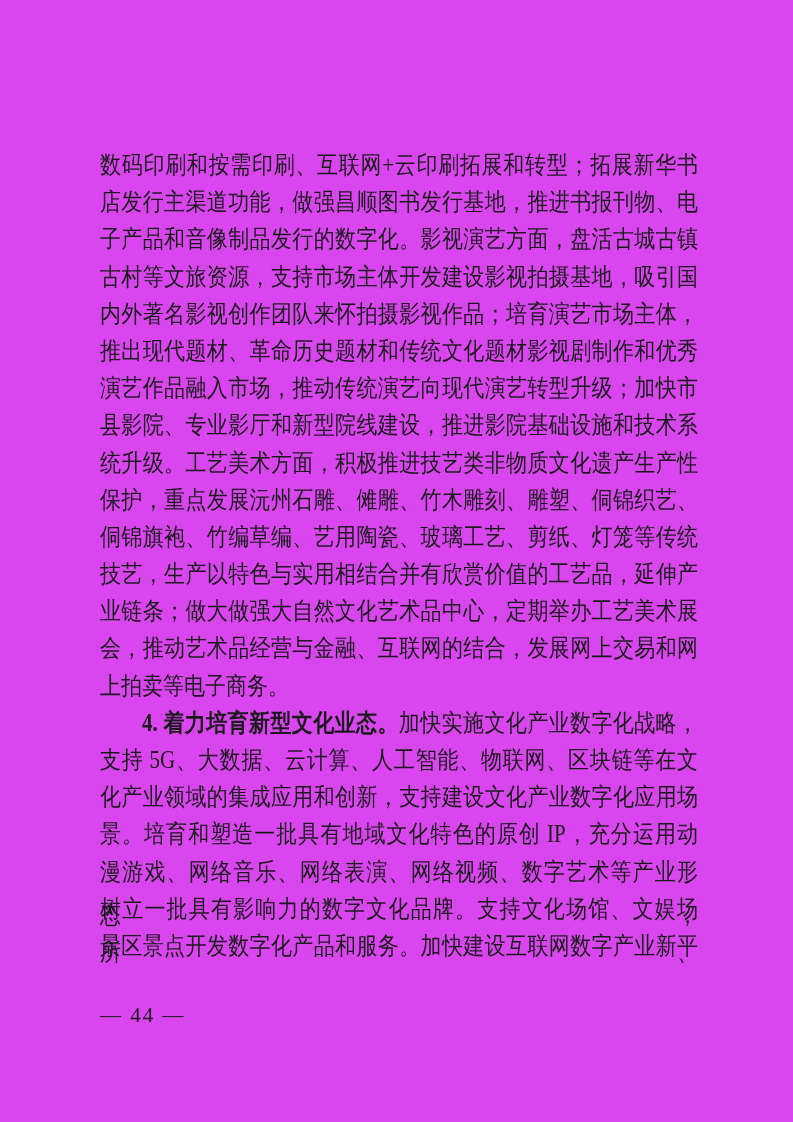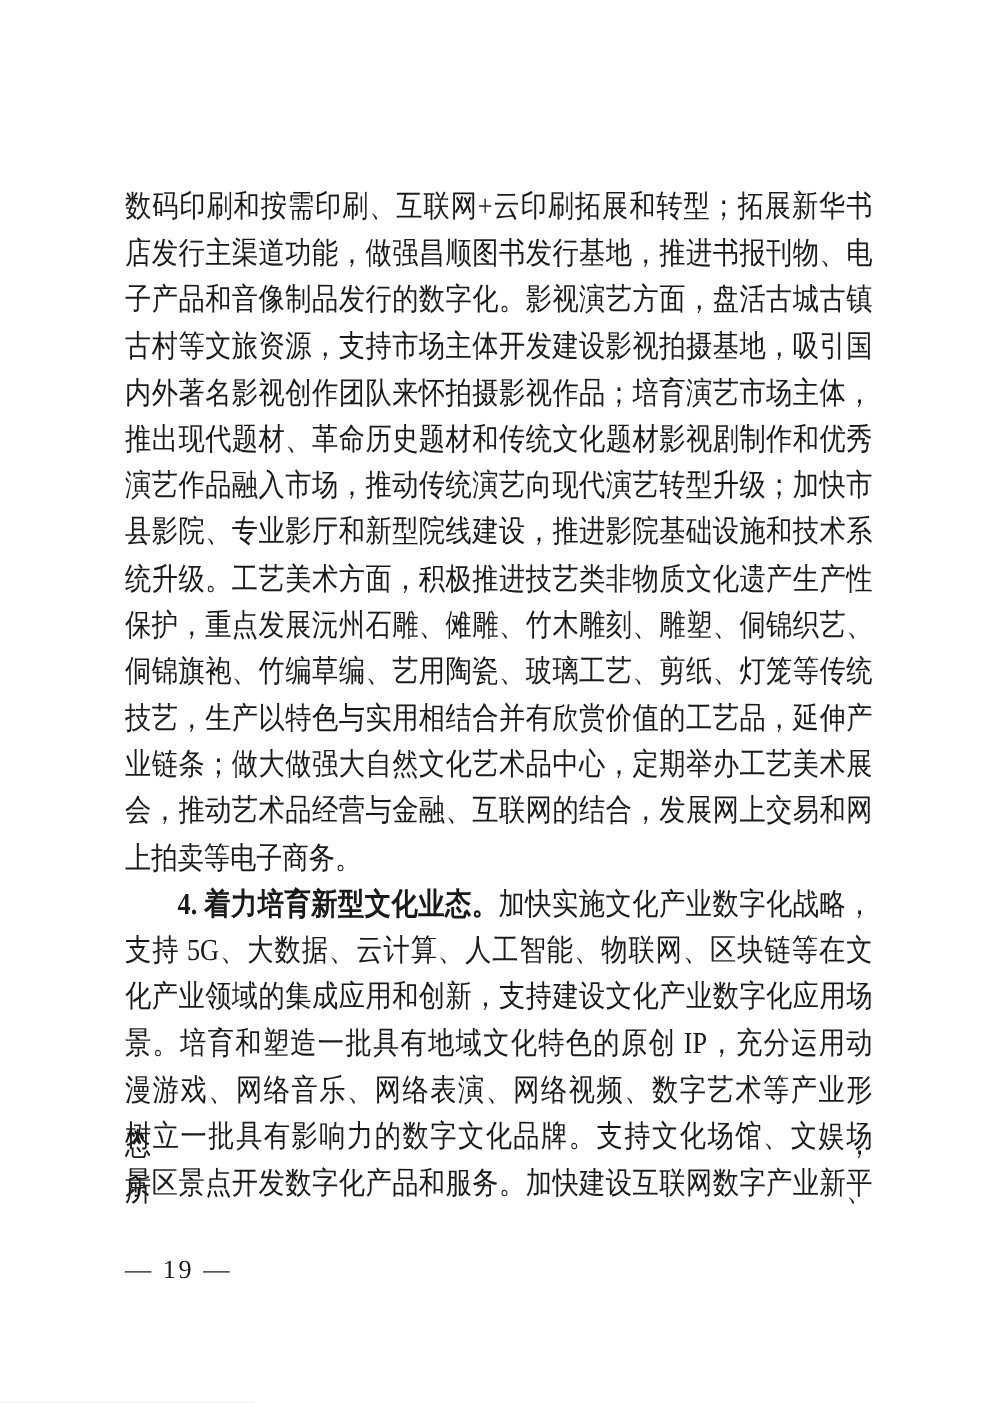--- a/index.html
+++ b/index.html
@@ -5,21 +5,21 @@
   html, body {
     margin: 0;
     padding: 0;
     background: #e8e8e8;
   }
   .page {
     position: relative;
     width: 793px;
     height: 1122px;
     margin: 0 auto;
-    background: #ffffff;
+    background: #d946ef;
     font-family: "Liberation Serif", "DejaVu Serif", serif;
     color: #1a1a1a;
     overflow: hidden;
   }
   .text-block {
     position: absolute;
     left: 100px;
     top: 147px;
     width: 598px;
   }
@@ -78,14 +78,14 @@
 
     <div class="line">支持 5G、大数据、云计算、人工智能、物联网、区块链等在文</div>
     <div class="line">化产业领域的集成应用和创新，支持建设文化产业数字化应用场</div>
     <div class="line">景。培育和塑造一批具有地域文化特色的原创 IP，充分运用动</div>
     <div class="line">漫游戏、网络音乐、网络表演、网络视频、数字艺术等产业形态，</div>
     <div class="line">树立一批具有影响力的数字文化品牌。支持文化场馆、文娱场所、</div>
     <div class="line">景区景点开发数字化产品和服务。加快建设互联网数字产业新平</div>
 
   </div>
 
-  <div class="footer">— 19 —</div>
+  <div class="footer">— 44 —</div>
 </div>
 
 </body></html>

